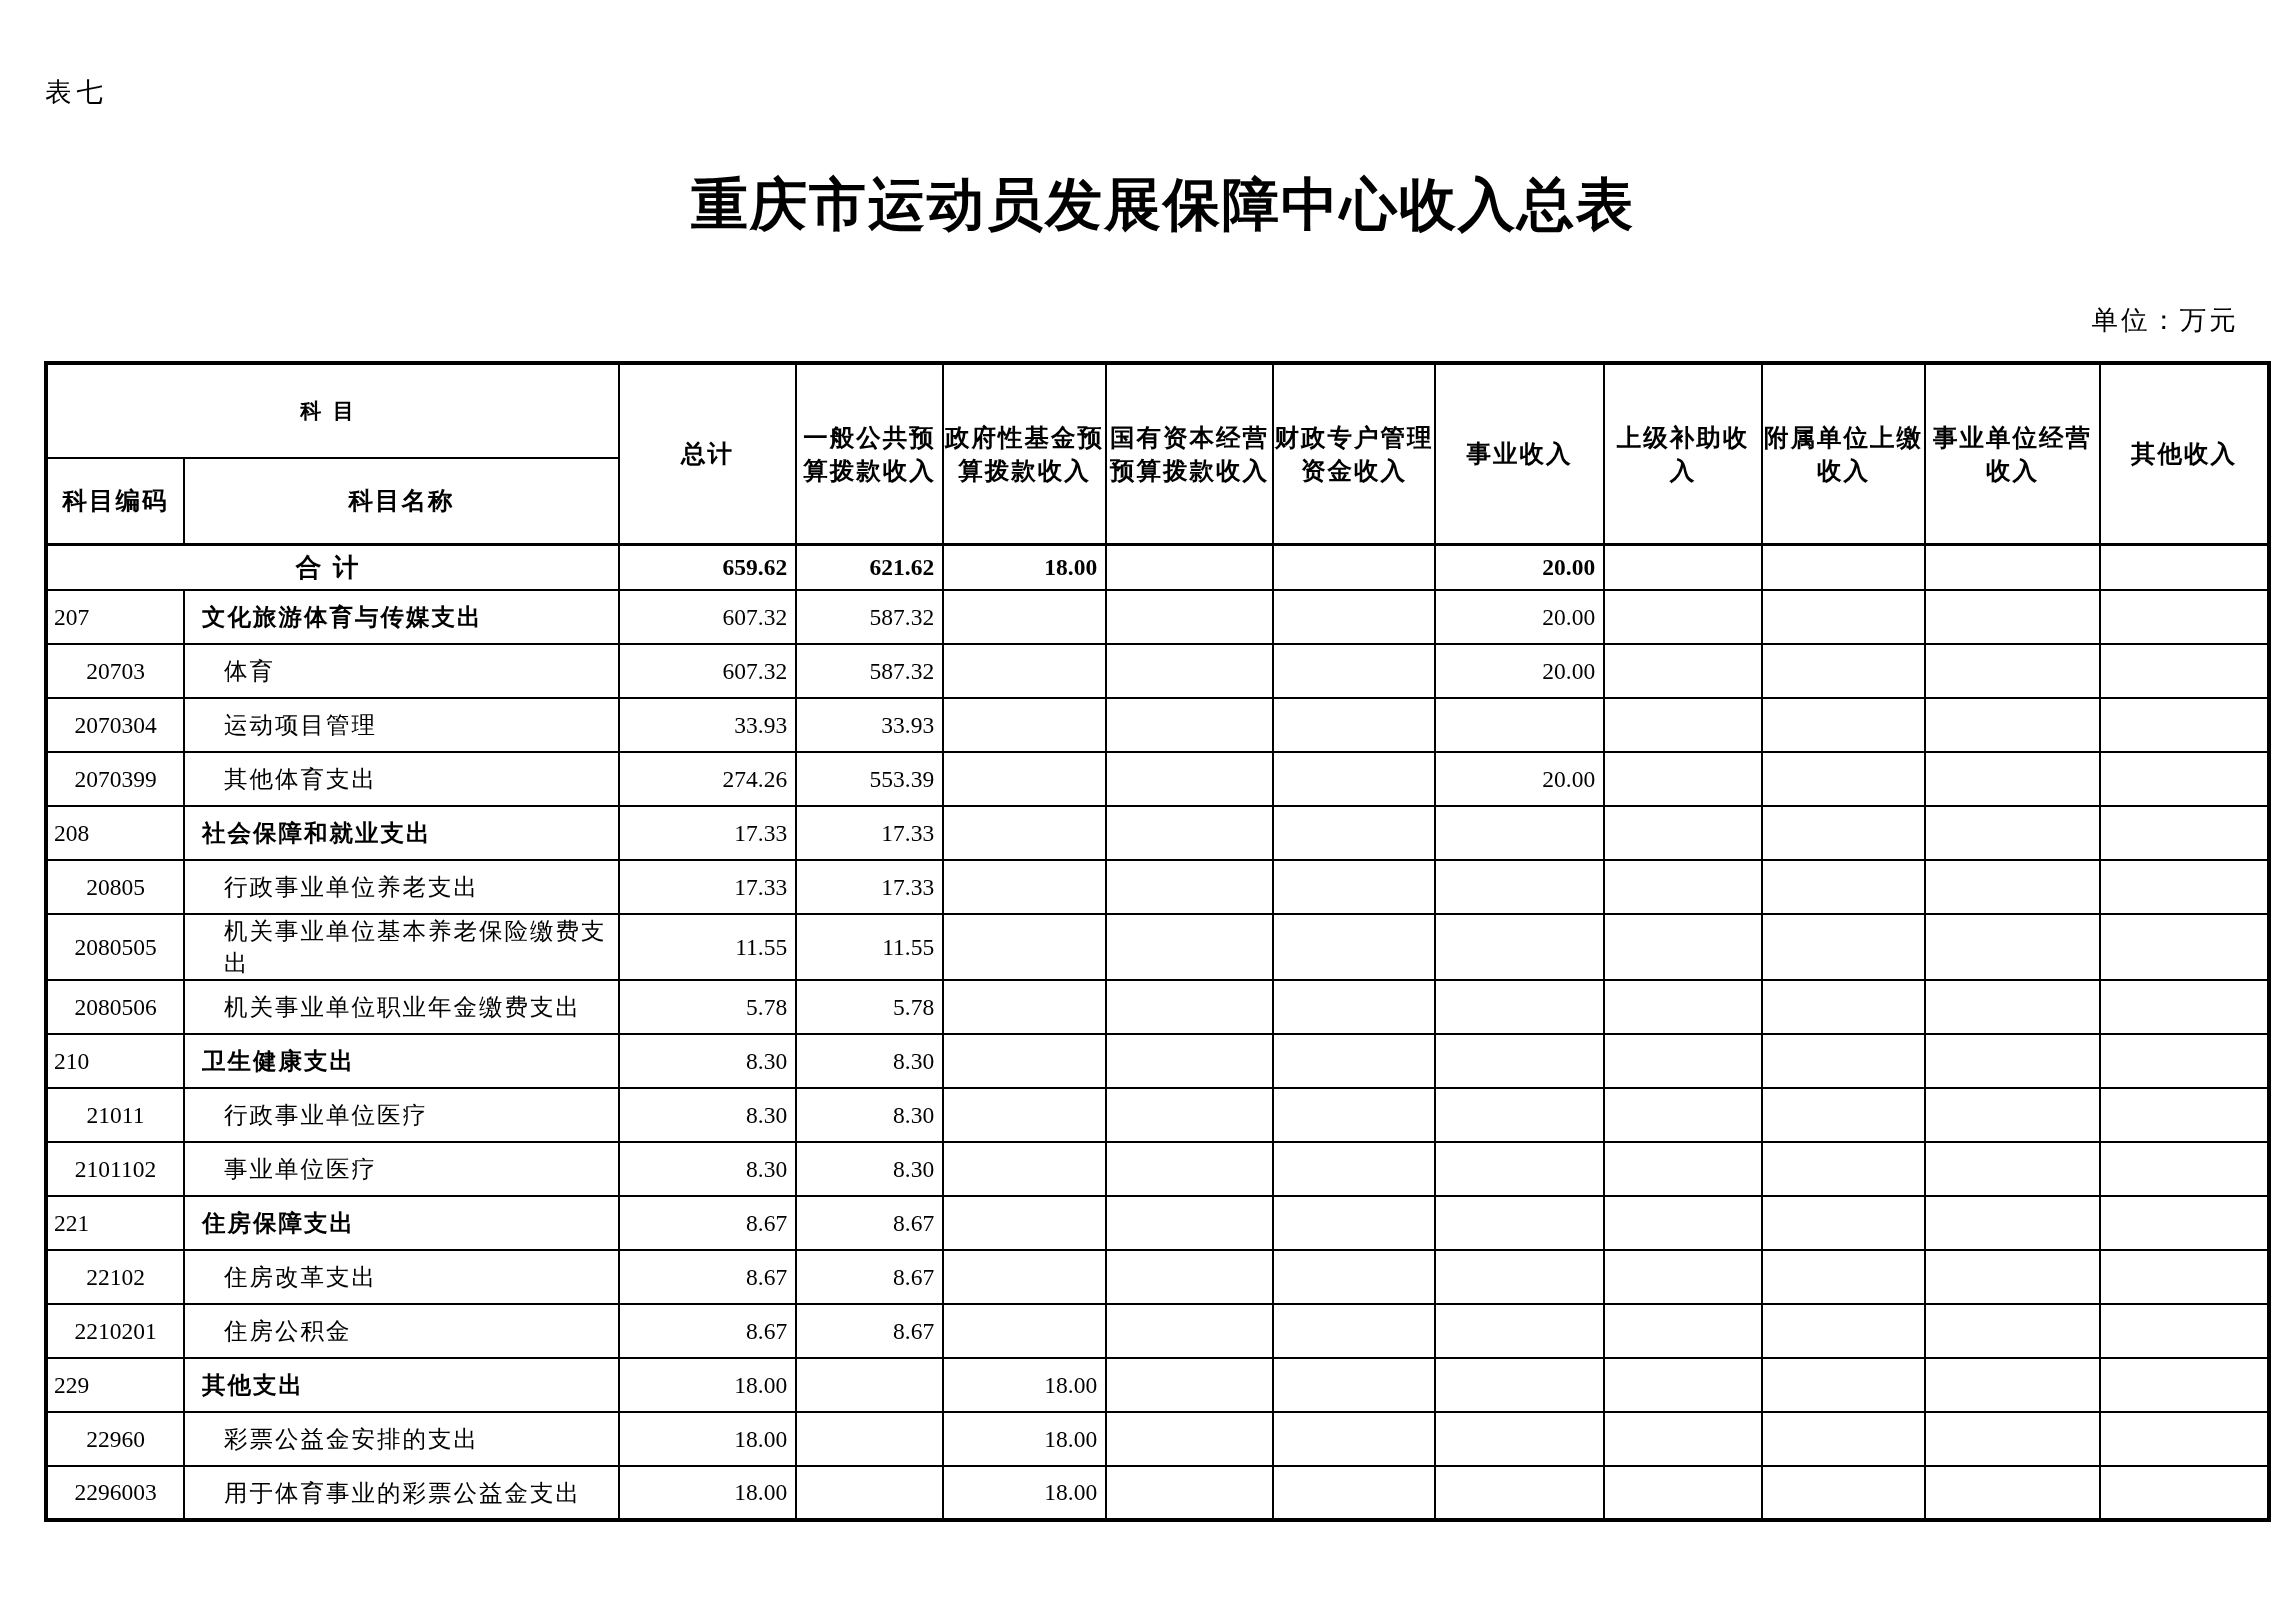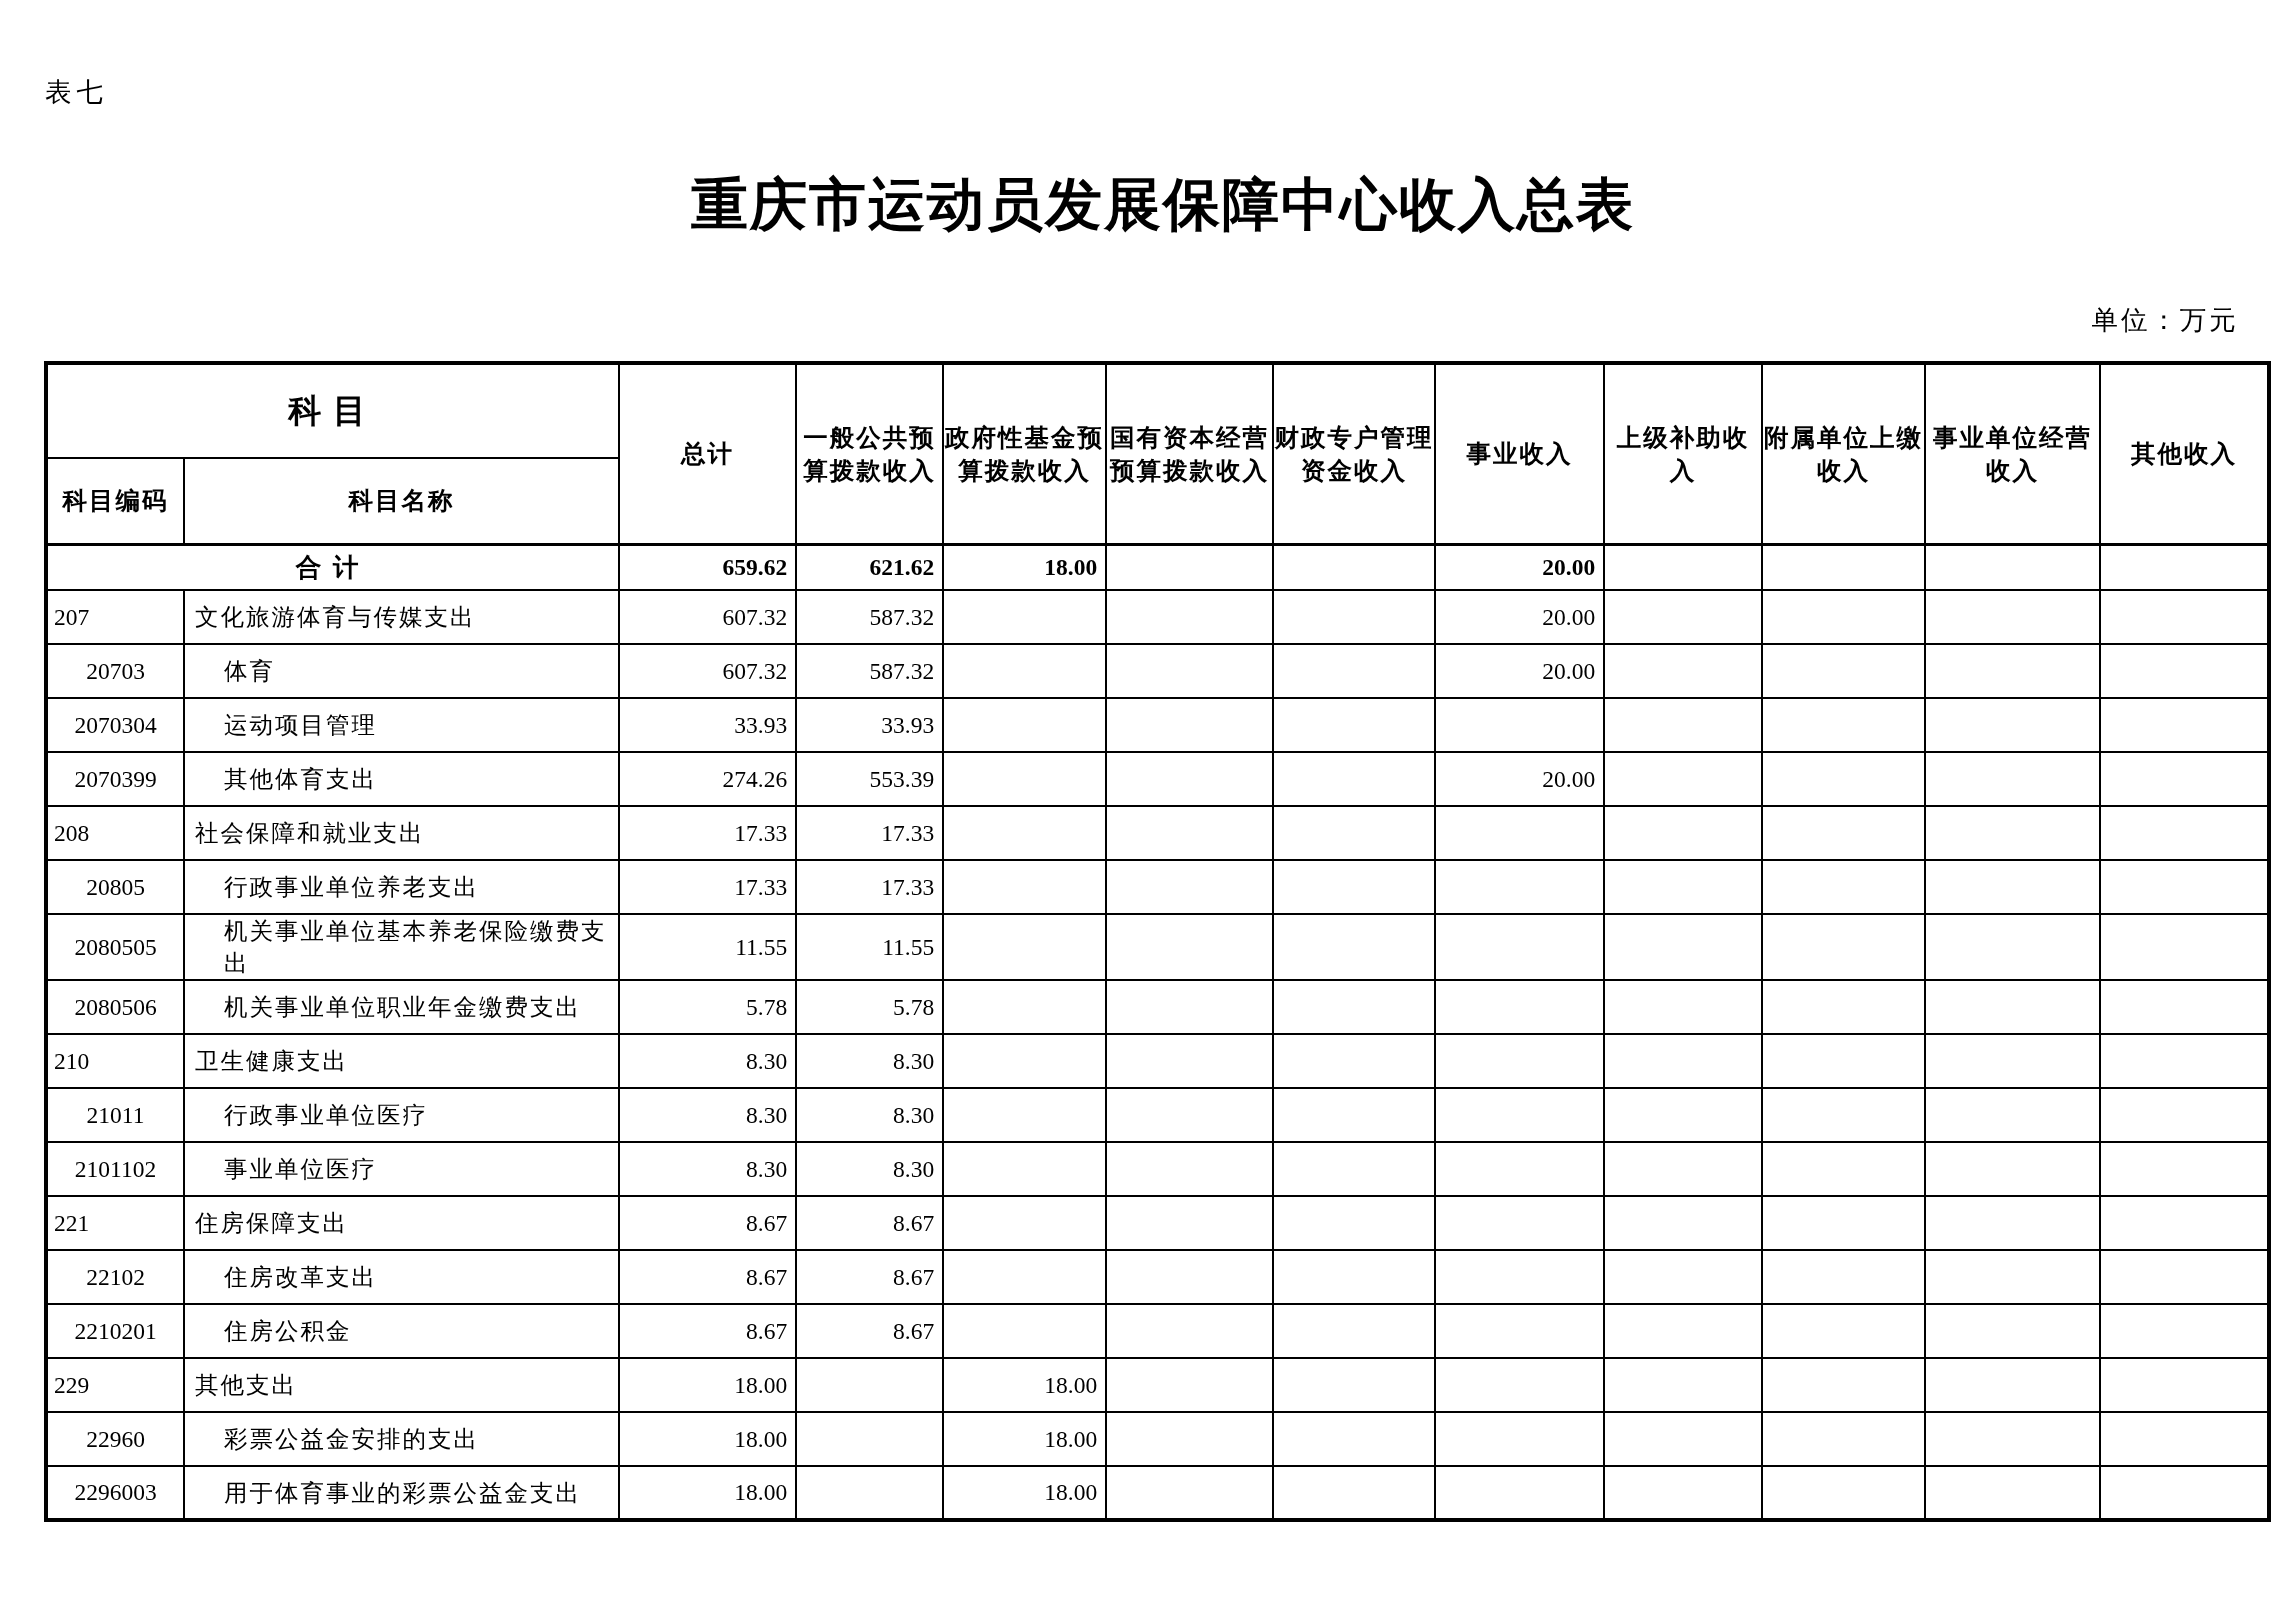--- a/index.html
+++ b/index.html
@@ -38,35 +38,35 @@
   }
   .budget tbody td { border-top-width:2.9px; border-bottom-width:2.9px; }
 
   thead th {
     font-family:"Liberation Sans", sans-serif;
     font-weight:700; font-size:24.5px; letter-spacing:2px;
     line-height:1.35; padding:2px; text-align:center;
   }
   tr.hr1 { height:95px; }
   tr.hr2 { height:86px; }
-  .th-subject { border-bottom:4.9px solid #000; font-size:33px; letter-spacing:11.8px; }
+  .th-subject { border-bottom:4.9px solid #000; font-size:21px; letter-spacing:11.8px; }
 
   tr.total-row { height:46px; }
   tr.total-row td { border-top:3.9px solid #000; font-weight:700; }
   .total-label {
     text-align:center; font-size:25.5px; letter-spacing:11.8px;
     font-family:"Liberation Sans", sans-serif;
   }
 
   tr.data { height:54px; }
   td.code { font-size:23.5px; }
   td.code.lvl0 { text-align:left; padding-left:5.9px; }
   td.code.lvl1, td.code.lvl2 { text-align:center; }
   td.name { text-align:left; font-size:23.5px; letter-spacing:2px; }
-  td.name.lvl0 { padding-left:10px; }
+  td.name.lvl0 { padding-left:17px;font-weight:bold; }
   td.name.lvl1, td.name.lvl2 { padding-left:39px;margin-left:35px; }
   td.num { text-align:right; padding-right:7.8px; font-size:23.5px; }
 </style>
 </head>
 <body>
 
 <div class="page">
 
   <div class="table-label">表七</div>
 

